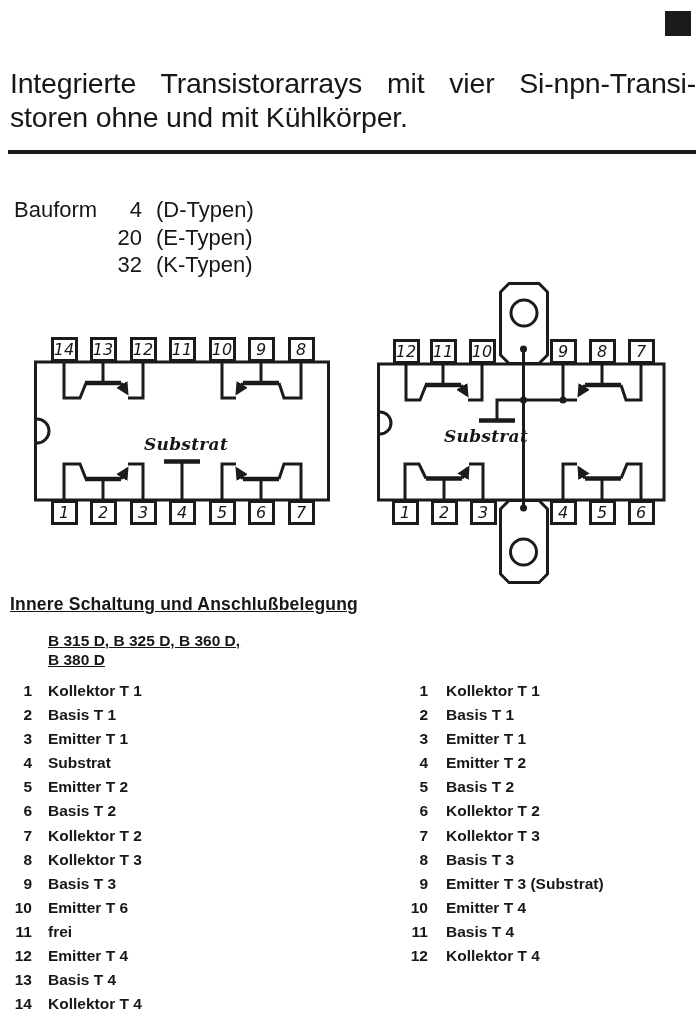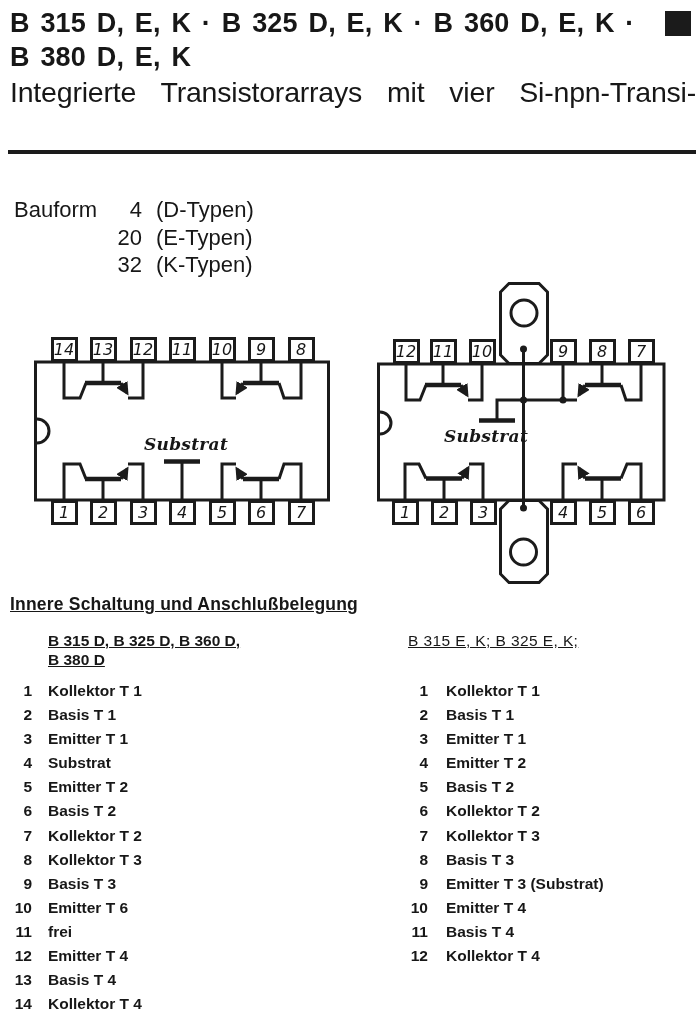--- a/index.html
+++ b/index.html
@@ -13,21 +13,21 @@
   
   #title {
     left:10px; top:6px; width:648px;
     font-size:27px; font-weight:700; line-height:34px;
     letter-spacing:0.2px; word-spacing:3px; white-space:nowrap;
   }
   #title .t-line { display:block; }
   #corner-square { left:665px; top:11px; width:26px; height:25px; background:#1b1b1b; }
 
   #subtitle {
-    left:10px; top:76px; width:686px;
+    left:10px; top:67px; width:686px;
     font-size:28.5px; font-weight:400; line-height:33.5px; letter-spacing:-0.2px;
   }
   #subtitle .s1 { text-align:justify; text-align-last:justify; }
   #rule { left:8px; top:150px; width:688px; height:4px; background:#1b1b1b; }
 
   
   #bauform { left:14px; top:196px; font-size:22px; line-height:27.5px; }
   .bf-row { display:flex; }
   .bf-label { width:98px; }
   .bf-num { width:30px; text-align:right; }
@@ -67,28 +67,25 @@
   #list-left  .n { width:18px; text-align:right; }
   #list-left  .l { margin-left:16px; }
   #list-right .n { width:24px; text-align:right; }
   #list-right .l { margin-left:18px; }
 </style>
 </head>
 <body>
 
 <div id="page">
 
-  <div class="abs" id="title">
-    <span class="t-line">B 315 D, E, K · B 325 D, E, K · B 360 D, E, K ·</span>
-    <span class="t-line">B 380 D, E, K</span>
-  </div>
   <div class="abs" id="corner-square"></div>
 
   <div class="abs" id="subtitle">
     <div class="s1">Integrierte Transistorarrays mit vier Si-npn-Transi-</div>
+    <div class="s2">storen ohne und mit Kühlkörper.</div>
   </div>
   <div class="abs" id="rule"></div>
 
   <div class="abs" id="bauform">
     <div class="bf-row">
       <span class="bf-label">Bauform</span>
       <span class="bf-num">4</span>
       <span class="bf-desc">(D-Typen)</span>
     </div>
     <div class="bf-row">
@@ -228,21 +225,20 @@
     <div class="pin" style="left:259.5px;top:230px">6</div>
   </div>
 
   <div class="abs" id="section-heading">Innere Schaltung und Anschlußbelegung</div>
 
   <div class="abs col-header" id="header-left">
     <div>B 315 D, B 325 D, B 360 D,</div>
     <div>B 380 D</div>
   </div>
   <div class="abs col-header" id="header-right">
-    <div>B 315 E, K; B 325 E, K;</div>
   </div>
 
   <div class="abs pin-list" id="list-left">
     <div class="prow">
         <span class="n">1</span>
         <span class="l">Kollektor T 1</span>
       </div>
     <div class="prow">
         <span class="n">2</span>
         <span class="l">Basis T 1</span>

